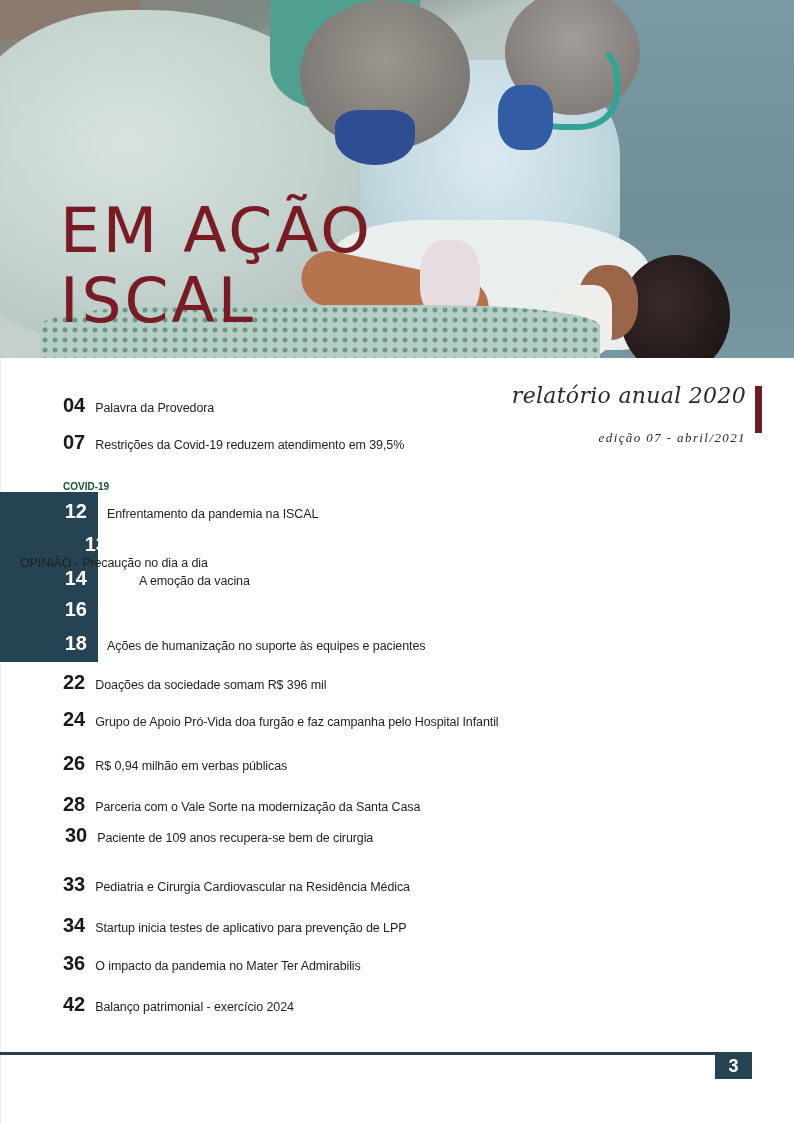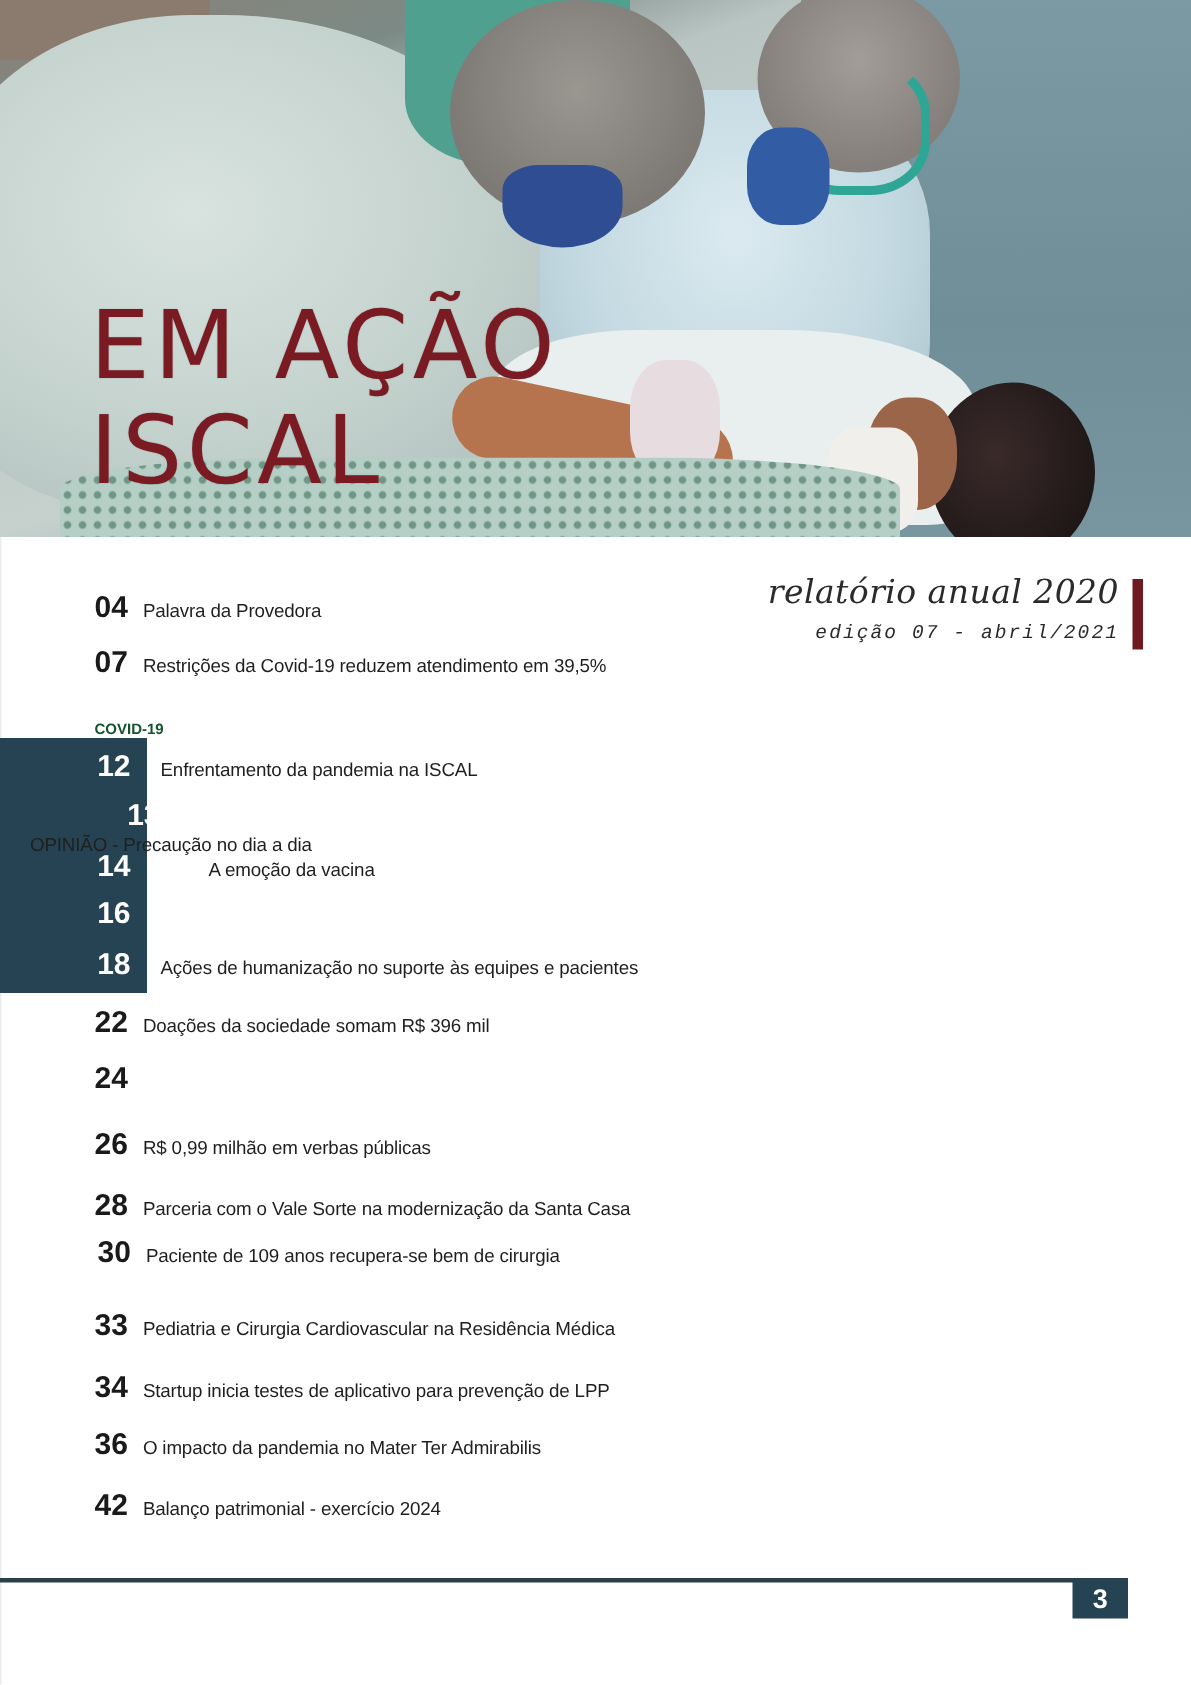--- a/index.html
+++ b/index.html
@@ -40,21 +40,21 @@
     .title {
       position: absolute; left: 60px; top: 196px; color: #7a1a22;
       font-family: "DejaVu Sans", "Liberation Sans", sans-serif; font-size: 63px; line-height: 70px; letter-spacing: 3px;
       font-weight: normal; text-shadow: 0 0 1px rgba(0,0,0,0.25);
     }
     .title span { display: block; }
 
     
     .report { position: absolute; right: 48px; top: 382px; text-align: right; }
     .report .main { font-family: "DejaVu Serif", "Liberation Serif", serif; font-style: italic; font-size: 22px; color: #2a2a2a; line-height: 28px; letter-spacing: 0.3px; }
-    .report .sub { font-family: Liberation Mono, monospace; font-style: italic; font-size: 13px; color: #2a2a2a; letter-spacing: 1.4px; margin-top: 4px; }
+    .report .sub { font-family: Liberation Serif, serif; font-style: italic; font-size: 13px; color: #2a2a2a; letter-spacing: 1.4px; margin-top: 20px; }
     .report-bar { position: absolute; left: 755px; top: 386px; width: 7px; height: 47px; background: #6e1a20; }
 
     
     .toc-row { position: absolute; display: flex; align-items: baseline; }
     .toc-num { font-family: "Liberation Sans", "DejaVu Sans", sans-serif; font-weight: bold; font-size: 20px; color: #1a1a1a; }
     .toc-text { font-family: Liberation Sans, sans-serif; font-size: 12.5px; color: #1f1f1f; margin-left: 10px; letter-spacing: -0.1px; }
 
     .section-label { position: absolute; left: 63px; top: 469px; font-family: "Liberation Sans", "DejaVu Sans", sans-serif; font-weight: bold; font-size: 10px; color: #14532d; margin-top: 12px; }
 
     .covid-block { position: absolute; left: 0; top: 492px; width: 98px; height: 170px; background: #264353; }
@@ -136,24 +136,25 @@
   <span class="toc-num">18</span>
   <span class="toc-text">Ações de humanização no suporte às equipes e pacientes</span>
 </div>
 
 <div class="toc-row" style="left:63px; top:671px;">
   <span class="toc-num">22</span>
   <span class="toc-text">Doações da sociedade somam R$ 396 mil</span>
 </div>
 <div class="toc-row" style="left:63px; top:708px;">
   <span class="toc-num">24</span>
+  <span class="toc-text">Grupo de Apoio Pró-Vida doa furgão e faz campanha pelo Hospital Infantil</span>
 </div>
 <div class="toc-row" style="left:63px; top:752px;">
   <span class="toc-num">26</span>
-  <span class="toc-text">R$ 0,99 milhão em verbas públicas</span>
+  <span class="toc-text">R$ 0,94 milhão em verbas públicas</span>
 </div>
 <div class="toc-row" style="left:63px; top:793px;">
   <span class="toc-num">28</span>
   <span class="toc-text">Parceria com o Vale Sorte na modernização da Santa Casa</span>
 </div>
 <div class="toc-row" style="left:65px; top:824px;text-align:center;">
   <span class="toc-num">30</span>
   <span class="toc-text">Paciente de 109 anos recupera-se bem de cirurgia</span>
 </div>
 <div class="toc-row" style="left:63px; top:873px;">

